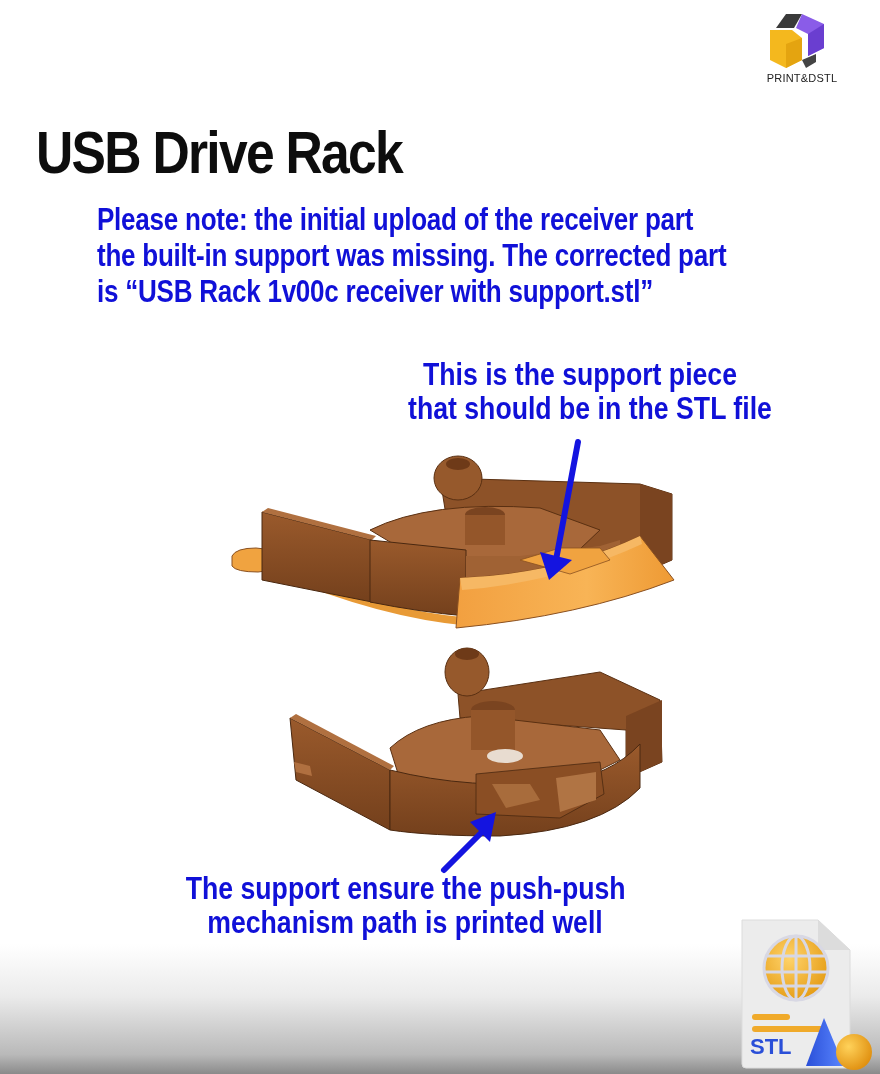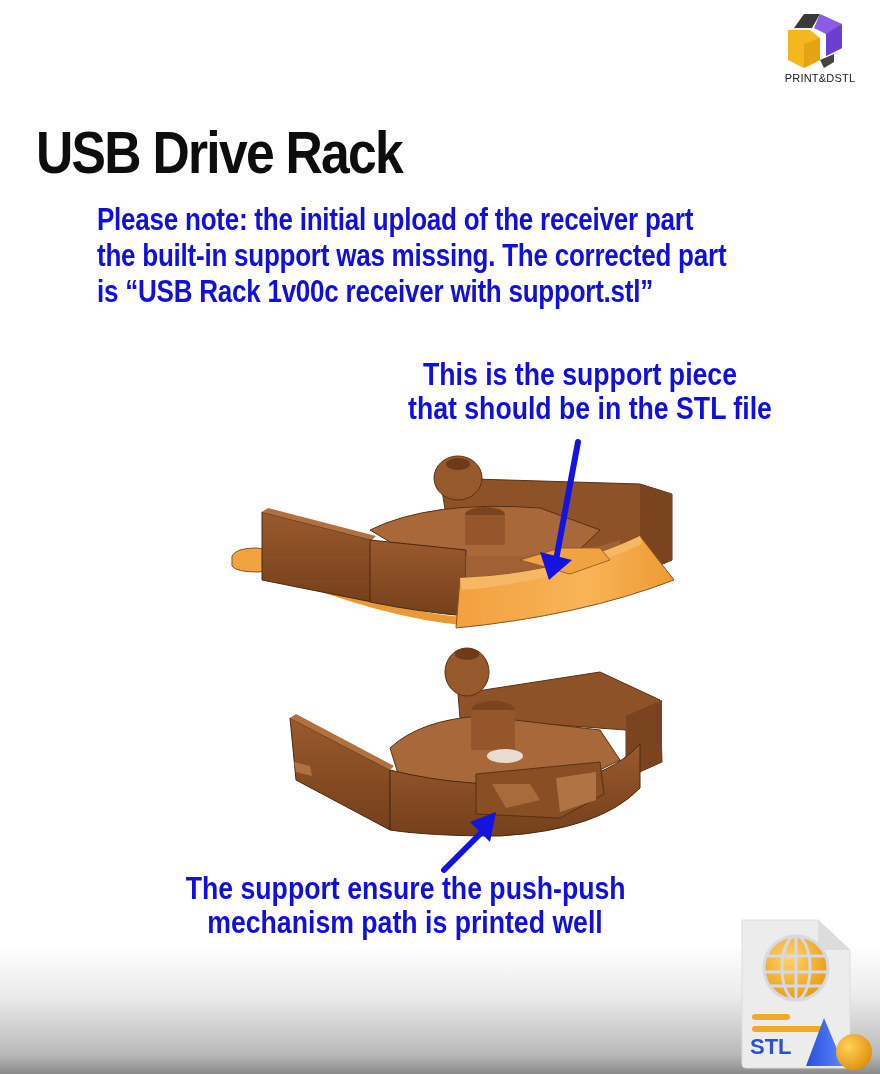--- a/index.html
+++ b/index.html
@@ -5,21 +5,21 @@
   html, body { margin:0; padding:0; }
   body {
     width:880px; height:1074px; position:relative; overflow:hidden;
     background:#ffffff;
     font-family:"Liberation Sans", "DejaVu Sans", sans-serif;
   }
   .bottom-fade {
     position:absolute; left:0; right:0; bottom:0; height:130px;
     background:linear-gradient(to bottom, rgba(255,255,255,0) 0%, rgba(235,235,235,1) 40%, #b9b9b9 85%, #8a8a8a 100%);
   }
-  .logo { position:absolute; left:780px; top:10px; width:80px; height:80px; }
+  .logo { position:absolute; left:762px; top:10px; width:80px; height:80px; }
   .logo-text {
     position:absolute; left:0; top:62px; width:80px; text-align:center;
     font-size:11px; color:#222; letter-spacing:0.2px;
   }
   .title {
     position:absolute; left:36px; top:118px; margin:0;
     font-size:60px; font-weight:bold; color:#0d0d0d; letter-spacing:-2px;
     transform:scaleX(0.86); transform-origin:left top; white-space:nowrap;
   }
   .note {

